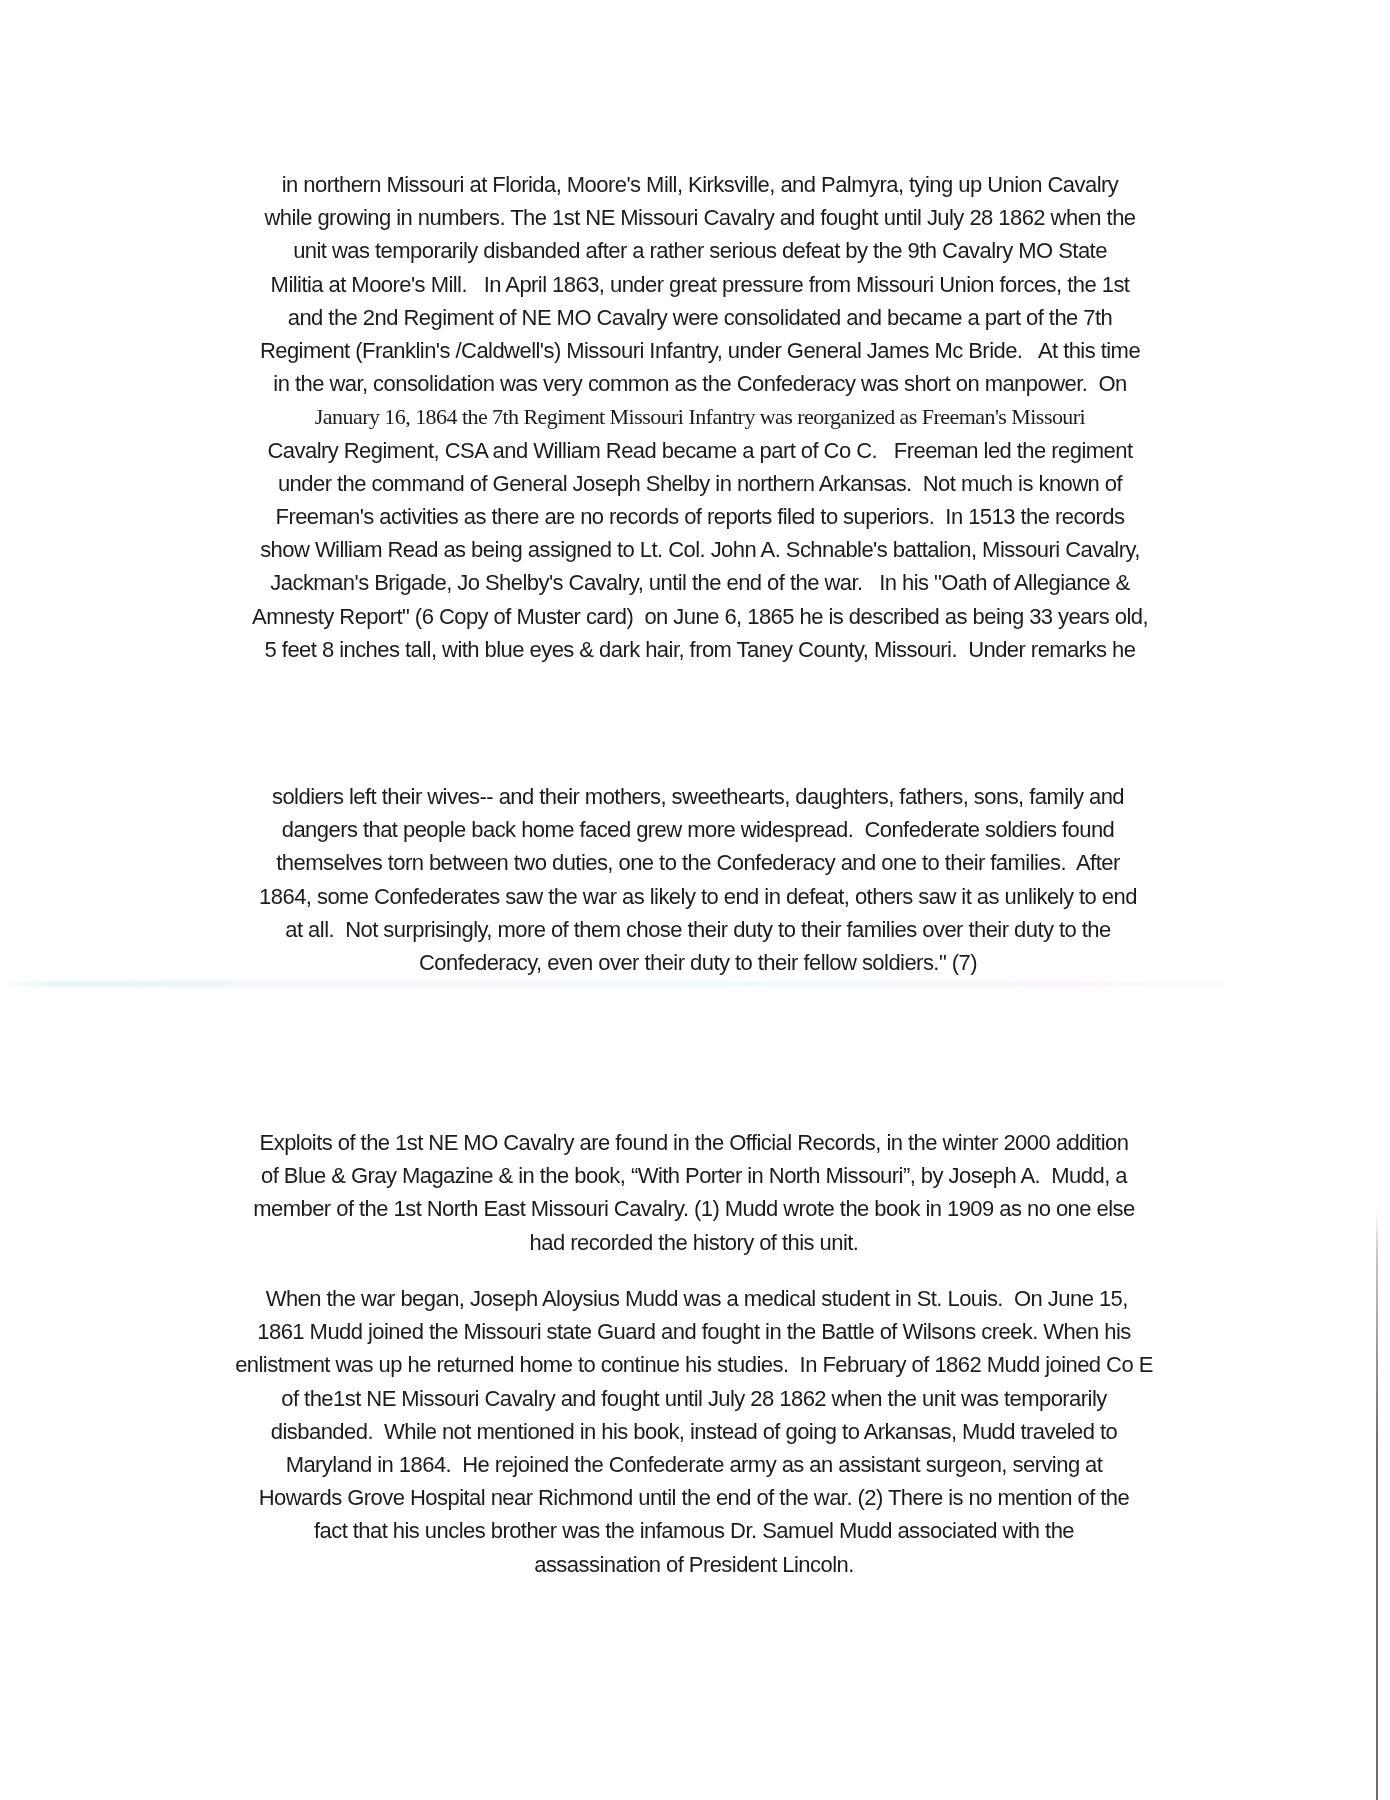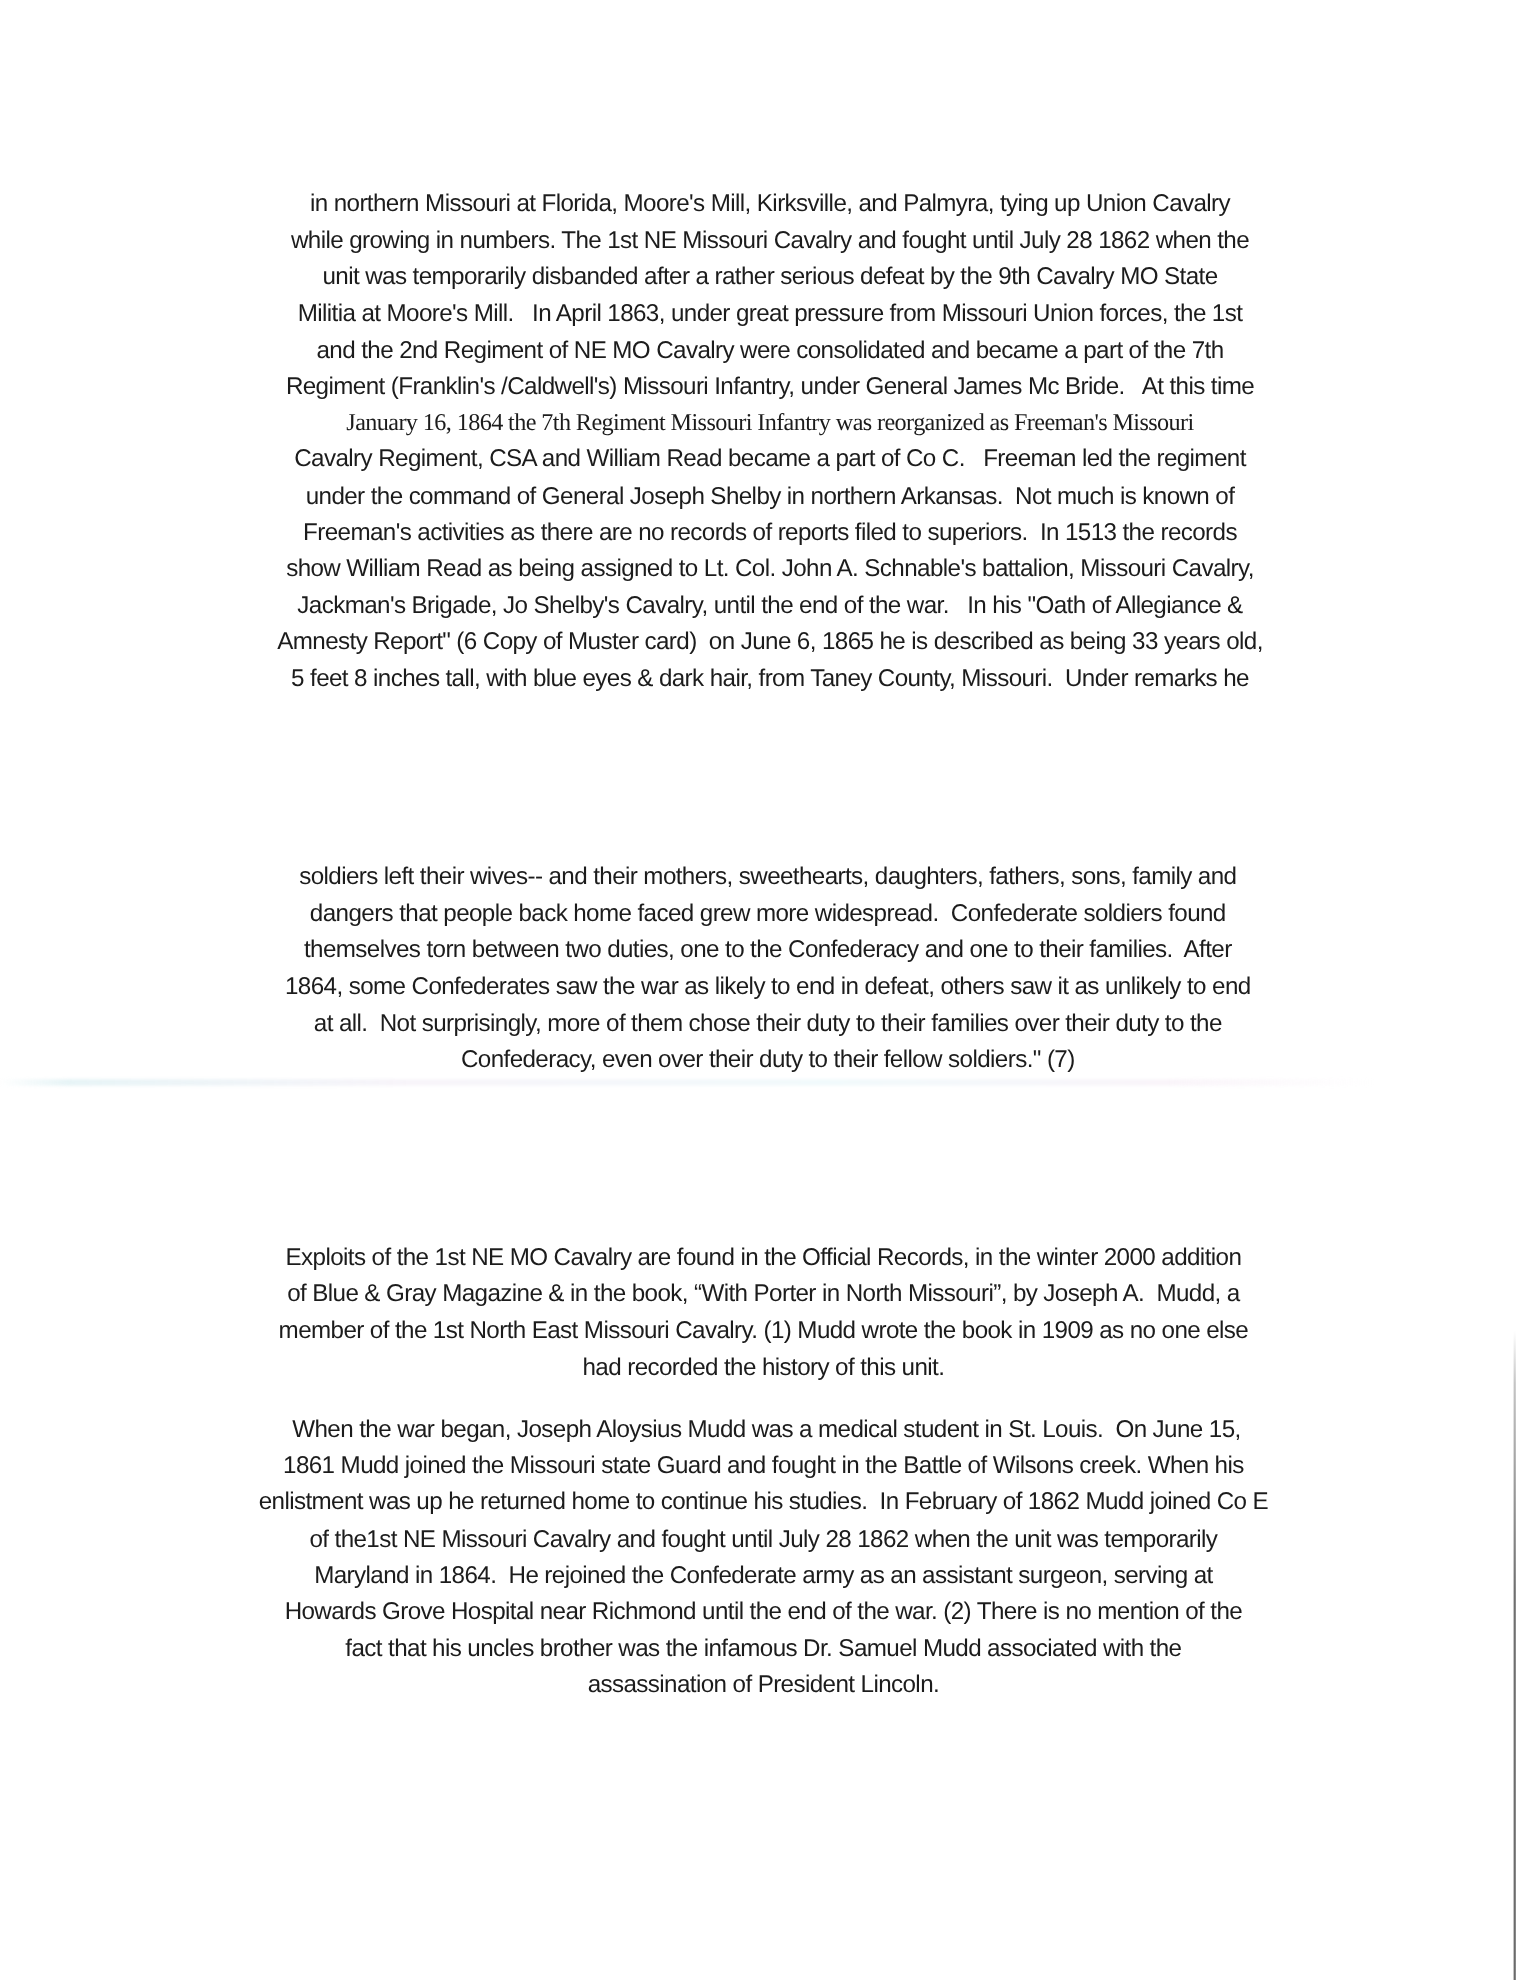--- a/index.html
+++ b/index.html
@@ -81,20 +81,21 @@
   <div class="scan-streak"></div>
   <div class="scan-edge"></div>
 
   <p class="para" id="p1">
     <span class="line" style="white-space: pre;">in northern Missouri at Florida, Moore's Mill, Kirksville, and Palmyra, tying up Union Cavalry</span>
     <span class="line" style="white-space: pre;">while growing in numbers. The 1st NE Missouri Cavalry and fought until July 28 1862 when the</span>
     <span class="line" style="white-space: pre;">unit was temporarily disbanded after a rather serious defeat by the 9th Cavalry MO State</span>
     <span class="line" style="white-space: pre;">Militia at Moore's Mill.   In April 1863, under great pressure from Missouri Union forces, the 1st</span>
     <span class="line" style="white-space: pre;">and the 2nd Regiment of NE MO Cavalry were consolidated and became a part of the 7th</span>
     <span class="line" style="white-space: pre;">Regiment (Franklin's /Caldwell's) Missouri Infantry, under General James Mc Bride.   At this time</span>
+    <span class="line" style="white-space: pre;">in the war, consolidation was very common as the Confederacy was short on manpower.  On</span>
     <span class="line" style="white-space: pre; font-family: Liberation Serif, serif;">January 16, 1864 the 7th Regiment Missouri Infantry was reorganized as Freeman's Missouri</span>
     <span class="line" style="white-space: pre;">Cavalry Regiment, CSA and William Read became a part of Co C.   Freeman led the regiment</span>
     <span class="line" style="white-space: pre;">under the command of General Joseph Shelby in northern Arkansas.  Not much is known of</span>
     <span class="line" style="white-space: pre;">Freeman's activities as there are no records of reports filed to superiors.  In 1513 the records</span>
     <span class="line" style="white-space: pre;">show William Read as being assigned to Lt. Col. John A. Schnable's battalion, Missouri Cavalry,</span>
     <span class="line" style="white-space: pre;">Jackman's Brigade, Jo Shelby's Cavalry, until the end of the war.   In his "Oath of Allegiance &amp;</span>
     <span class="line" style="white-space: pre;">Amnesty Report" (6 Copy of Muster card)  on June 6, 1865 he is described as being 33 years old,</span>
     <span class="line" style="white-space: pre;">5 feet 8 inches tall, with blue eyes &amp; dark hair, from Taney County, Missouri.  Under remarks he</span>
   </p>
 
@@ -112,19 +113,20 @@
     <span class="line" style="white-space: pre;">of Blue &amp; Gray Magazine &amp; in the book, “With Porter in North Missouri”, by Joseph A.  Mudd, a</span>
     <span class="line" style="white-space: pre;">member of the 1st North East Missouri Cavalry. (1) Mudd wrote the book in 1909 as no one else</span>
     <span class="line" style="white-space: pre;">had recorded the history of this unit.</span>
   </p>
 
   <p class="para" id="p4">
     <span class="line" style="white-space: pre;"> When the war began, Joseph Aloysius Mudd was a medical student in St. Louis.  On June 15,</span>
     <span class="line" style="white-space: pre;">1861 Mudd joined the Missouri state Guard and fought in the Battle of Wilsons creek. When his</span>
     <span class="line" style="white-space: pre;">enlistment was up he returned home to continue his studies.  In February of 1862 Mudd joined Co E</span>
     <span class="line" style="white-space: pre;">of the1st NE Missouri Cavalry and fought until July 28 1862 when the unit was temporarily</span>
+    <span class="line" style="white-space: pre;">disbanded.  While not mentioned in his book, instead of going to Arkansas, Mudd traveled to</span>
     <span class="line" style="white-space: pre;">Maryland in 1864.  He rejoined the Confederate army as an assistant surgeon, serving at</span>
     <span class="line" style="white-space: pre;">Howards Grove Hospital near Richmond until the end of the war. (2) There is no mention of the</span>
     <span class="line" style="white-space: pre;">fact that his uncles brother was the infamous Dr. Samuel Mudd associated with the</span>
     <span class="line" style="white-space: pre;">assassination of President Lincoln.</span>
   </p>
 
 </div>
 
 </body></html>

